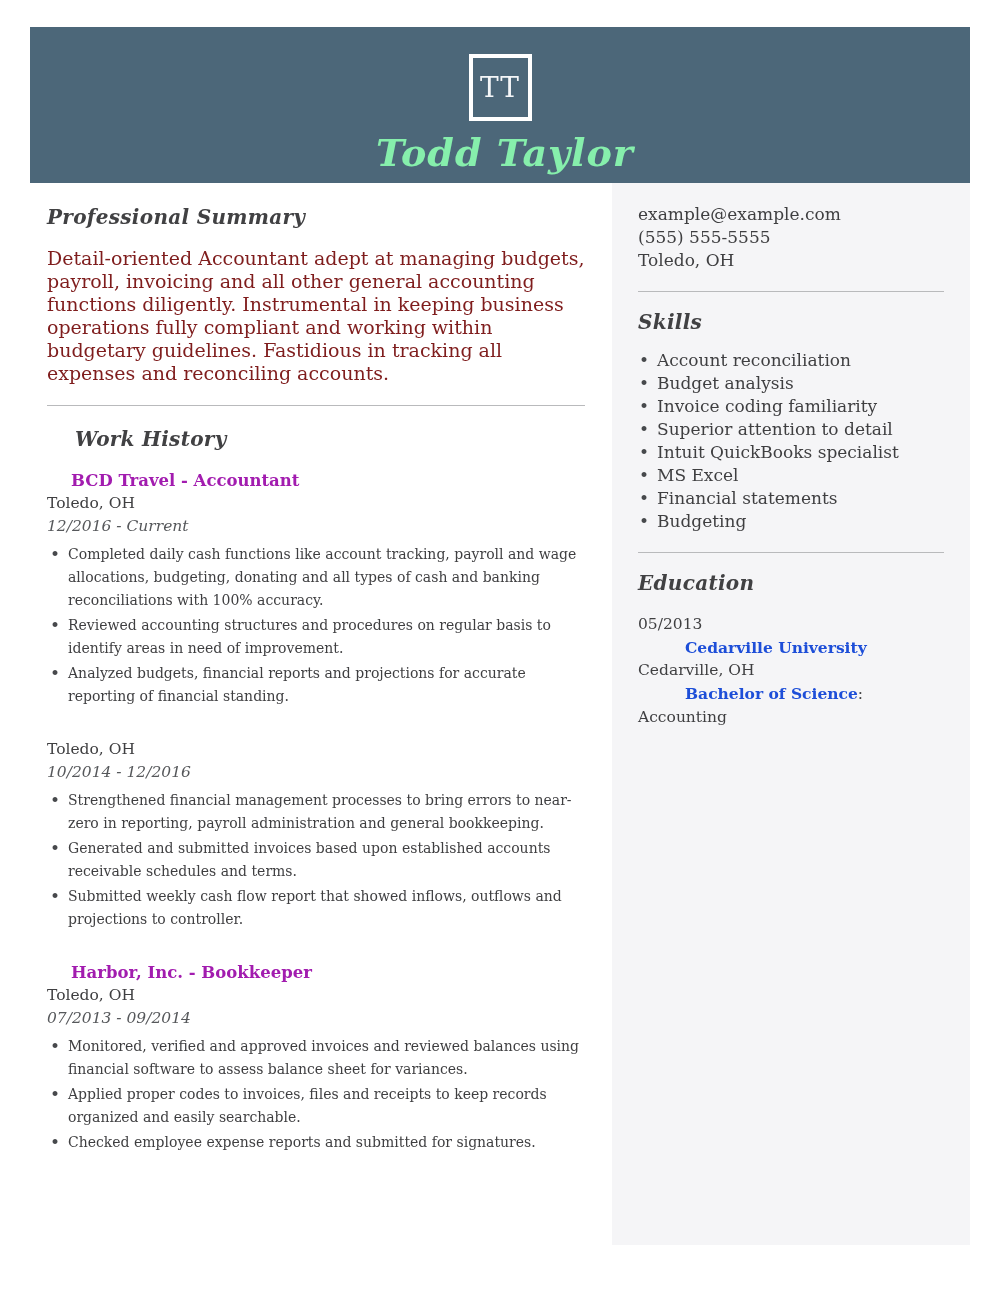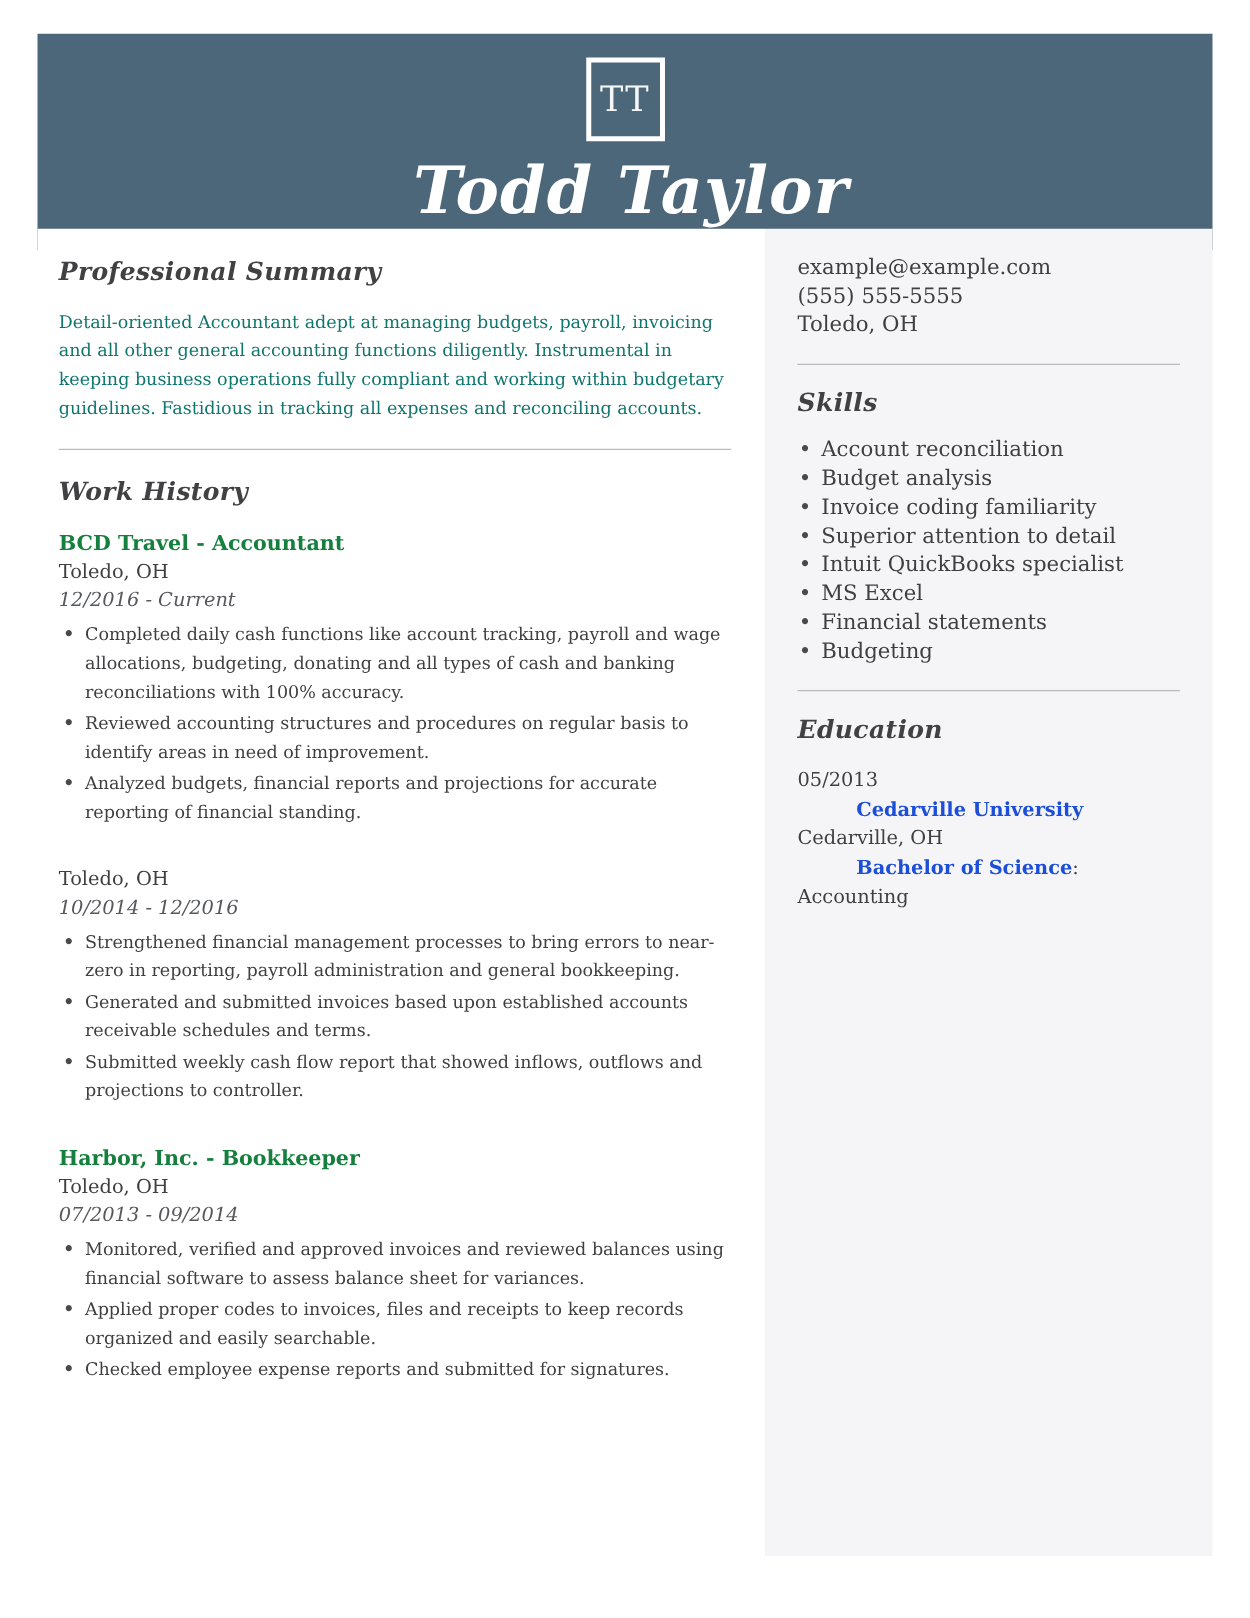--- a/index.html
+++ b/index.html
@@ -19,22 +19,22 @@
     display: flex; flex-direction: column; align-items: center; justify-content: center;
   }
   .monogram-box {
     width: 63px; height: 67px;
     border: 4px solid #ffffff;
     display: flex; align-items: center; justify-content: center;
     color: #f4f6f8; font-size: 28px; letter-spacing: 1px;
   }
   .name {
     margin-top: 11px;
-    font-size: 52px; font-weight: bold; font-style: italic;
-    color: #ffffff; letter-spacing: 1px; line-height: 1.1; margin-left: 10px;
+    font-size: 38px; font-weight: bold; font-style: italic;
+    color: #86efac; letter-spacing: 1px; line-height: 1.1; margin-left: 10px;
   }
 
   
   .columns {
     position: absolute; left: 30px; top: 183px; width: 940px; height: 1062px;
     display: flex;
   }
   .main {
     width: 582px; height: 100%;
     background: #ffffff;
@@ -44,30 +44,30 @@
     width: 358px; height: 100%;
     background: #f5f5f7;
     padding: 20px 26px 0 26px;
   }
 
   
   .section-title {
     font-size: 20px; font-weight: bold; font-style: italic;
     color: #414143; letter-spacing: 0.3px; line-height: 26px;
   }
-  .body-text { font-size: 14px; line-height: 23px; color: #0f766e; }
+  .body-text { font-size: 19px; line-height: 23px; color: #7f1d1d; }
   .divider { border: none; border-top: 1px solid #b9babc; height: 0; }
 
   
   .summary-text { margin-top: 17px; }
   .main .divider { margin-top: 20px; }
-  .work-title { margin-top: 20px; }
+  .work-title { margin-top: 20px; margin-left: 28px; }
   .jobs { margin-top: 17px; }
   .job { margin-bottom: 30px; }
-  .job-title { font-size: 16.5px; font-weight: bold; color: #15803d; line-height: 23px; }
+  .job-title { font-size: 16.5px; font-weight: bold; color: #a21caf; line-height: 23px; margin-left: 24px; }
   .job-location { font-size: 15.5px; line-height: 23px; }
   .job-dates { font-size: 15.5px; font-style: italic; color: #56585b; line-height: 23px; }
   ul.bullets { list-style: none; margin-top: 5px; }
   ul.bullets li {
     position: relative; padding-left: 21px;
     font-size: 14px; line-height: 23px; margin-bottom: 2px;
   }
   ul.bullets li::before {
     content: "\2022";
     position: absolute; left: 3px; top: 0;

